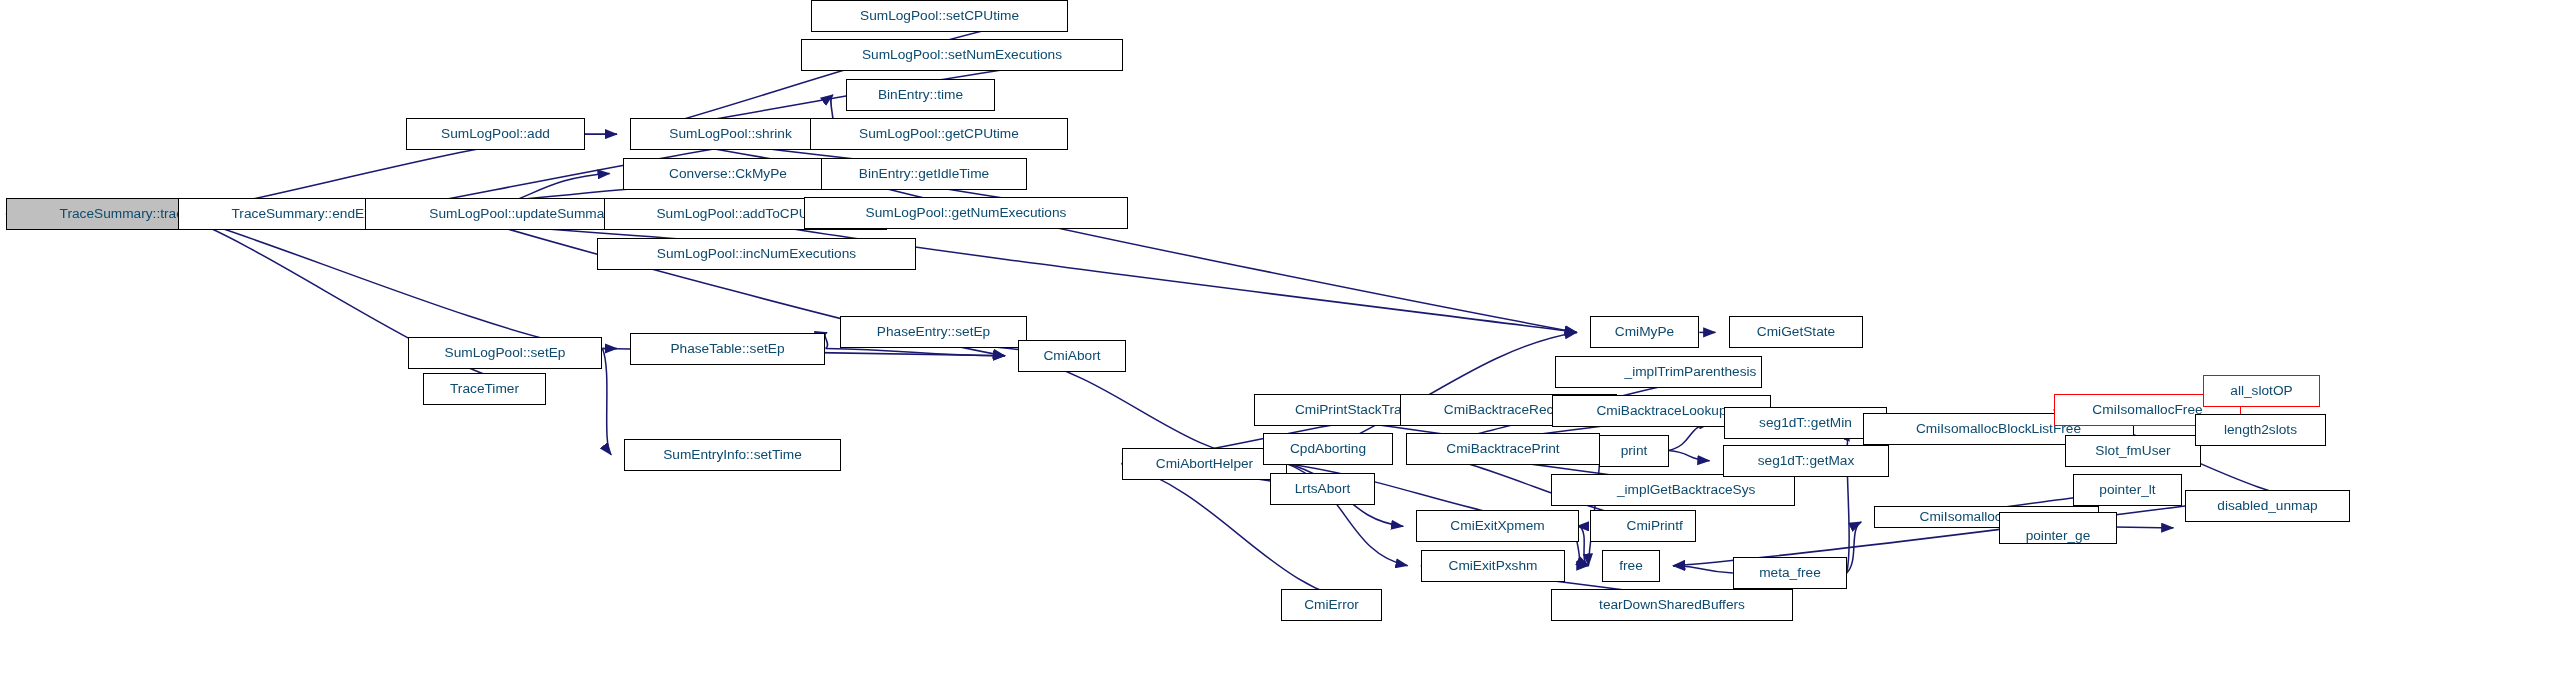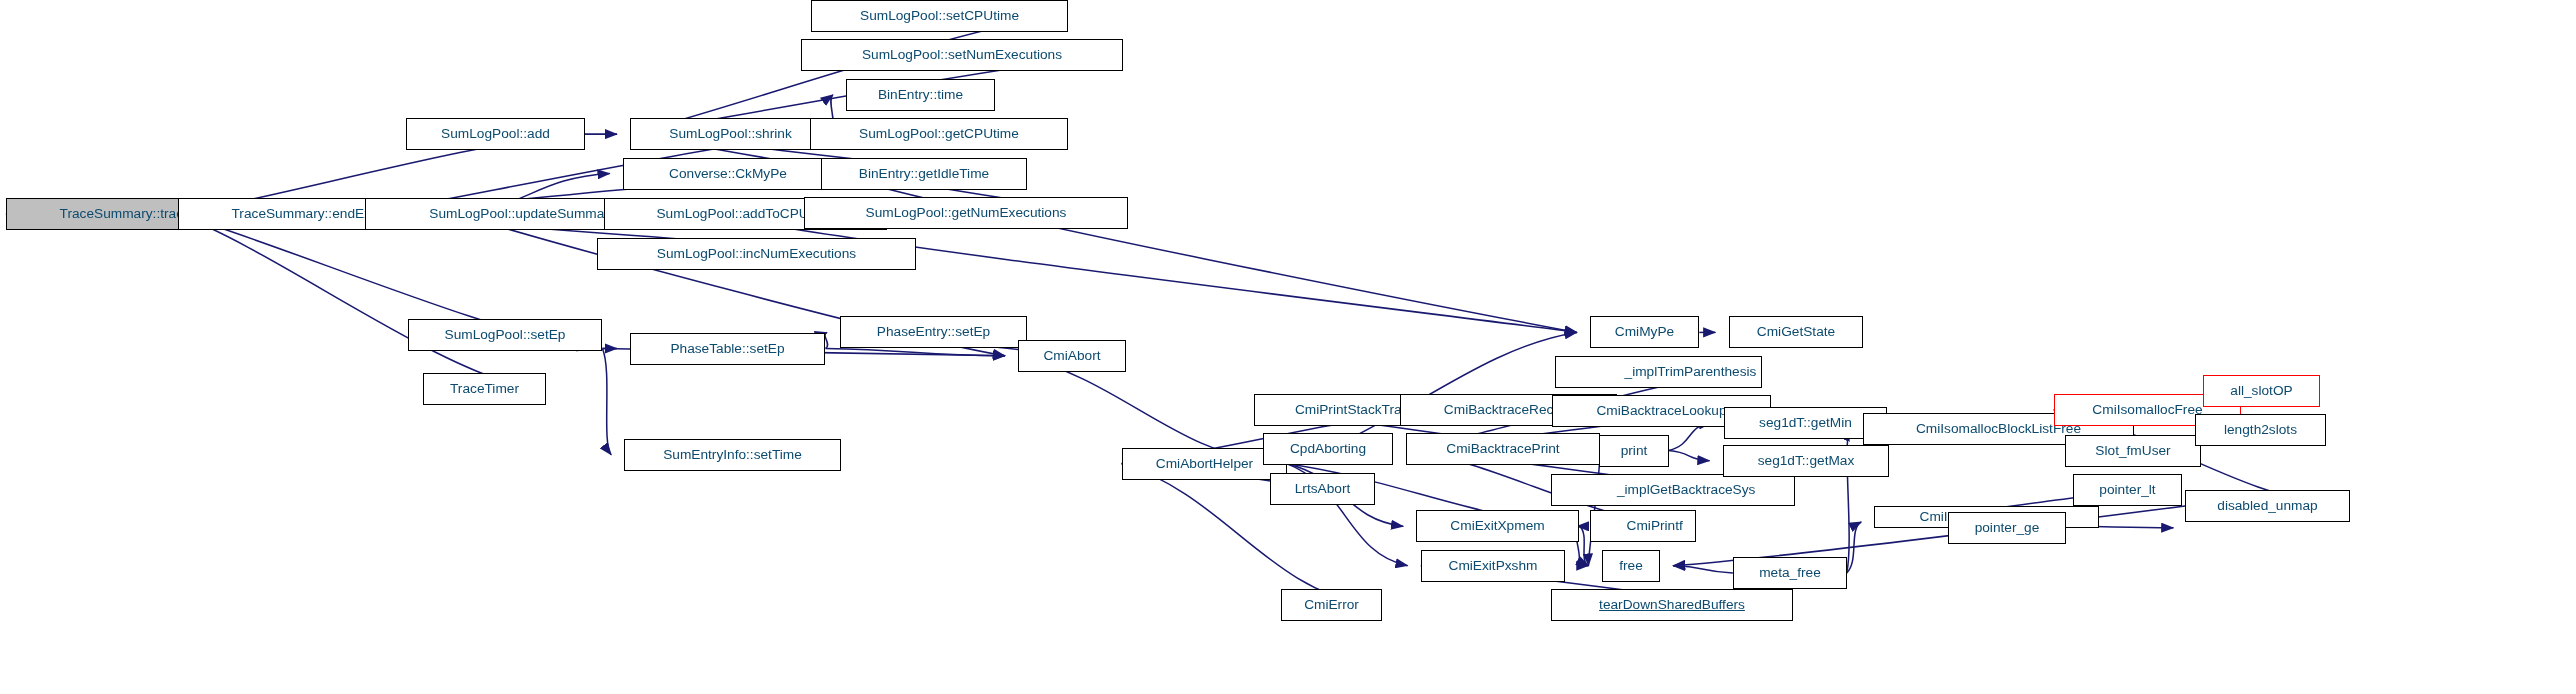--- a/index.html
+++ b/index.html
@@ -141,21 +141,21 @@
       </div>
       <div class="node" style="left: 810px; top: 118px; width: 258px; height: 32px;">
         <span>SumLogPool::getCPUtime</span>
       </div>
       <div class="node" style="left: 821px; top: 158px; width: 206px; height: 32px;">
         <span>BinEntry::getIdleTime</span>
       </div>
       <div class="node" style="left: 804px; top: 197px; width: 324px; height: 32px;">
         <span>SumLogPool::getNumExecutions</span>
       </div>
-      <div class="node" style="left: 408px; top: 319px; width: 194px; height: 32px;">
+      <div class="node" style="left: 408px; top: 337px; width: 194px; height: 32px;">
         <span>SumLogPool::setEp</span>
       </div>
       <div class="node" style="left: 423px; top: 373px; width: 123px; height: 32px;">
         <span>TraceTimer</span>
       </div>
       <div class="node" style="left: 630px; top: 333px; width: 195px; height: 32px;">
         <span>PhaseTable::setEp</span>
       </div>
       <div class="node" style="left: 624px; top: 439px; width: 217px; height: 32px;">
         <span>SumEntryInfo::setTime</span>
@@ -204,21 +204,21 @@
       </div>
       <div class="node" style="left: 1551px; top: 474px; width: 244px; height: 32px; padding-left: 31px;">
         <span>_implGetBacktraceSys</span>
       </div>
       <div class="node" style="left: 1590px; top: 510px; width: 106px; height: 32px; padding-left: 28px;">
         <span>CmiPrintf</span>
       </div>
       <div class="node" style="left: 1602px; top: 550px; width: 58px; height: 32px;">
         <span>free</span>
       </div>
-      <div class="node" style="left: 1551px; top: 589px; width: 242px; height: 32px; text-decoration: underline;">
+      <div class="node" style="left: 1551px; top: 589px; width: 242px; height: 32px;">
         <span>tearDownSharedBuffers</span>
       </div>
       <div class="node" style="left: 1590px; top: 316px; width: 109px; height: 32px;">
         <span>CmiMyPe</span>
       </div>
       <div class="node" style="left: 1729px; top: 316px; width: 134px; height: 32px;">
         <span>CmiGetState</span>
       </div>
       <div class="node" style="left: 1724px; top: 407px; width: 163px; height: 32px;">
         <span>seg1dT::getMin</span>
@@ -237,21 +237,21 @@
       </div>
       <div class="node hl" style="left: 2054px; top: 394px; width: 187px; height: 32px;">
         <span>CmiIsomallocFree</span>
       </div>
       <div class="node" style="left: 2065px; top: 435px; width: 136px; height: 32px;">
         <span>Slot_fmUser</span>
       </div>
       <div class="node" style="left: 2073px; top: 474px; width: 109px; height: 32px;">
         <span>pointer_lt</span>
       </div>
-      <div class="node" style="left: 1948px; top: 512px; width: 118px; height: 32px;">
+      <div class="node" style="left: 1999px; top: 512px; width: 118px; height: 32px; align-items: flex-end;">
         <span>pointer_ge</span>
       </div>
       <div class="node hl" style="left: 2203px; top: 375px; width: 117px; height: 32px;">
         <span>all_slotOP</span>
       </div>
       <div class="node" style="left: 2195px; top: 414px; width: 131px; height: 32px;">
         <span>length2slots</span>
       </div>
       <div class="node" style="left: 2185px; top: 490px; width: 165px; height: 32px;">
         <span>disabled_unmap</span>

